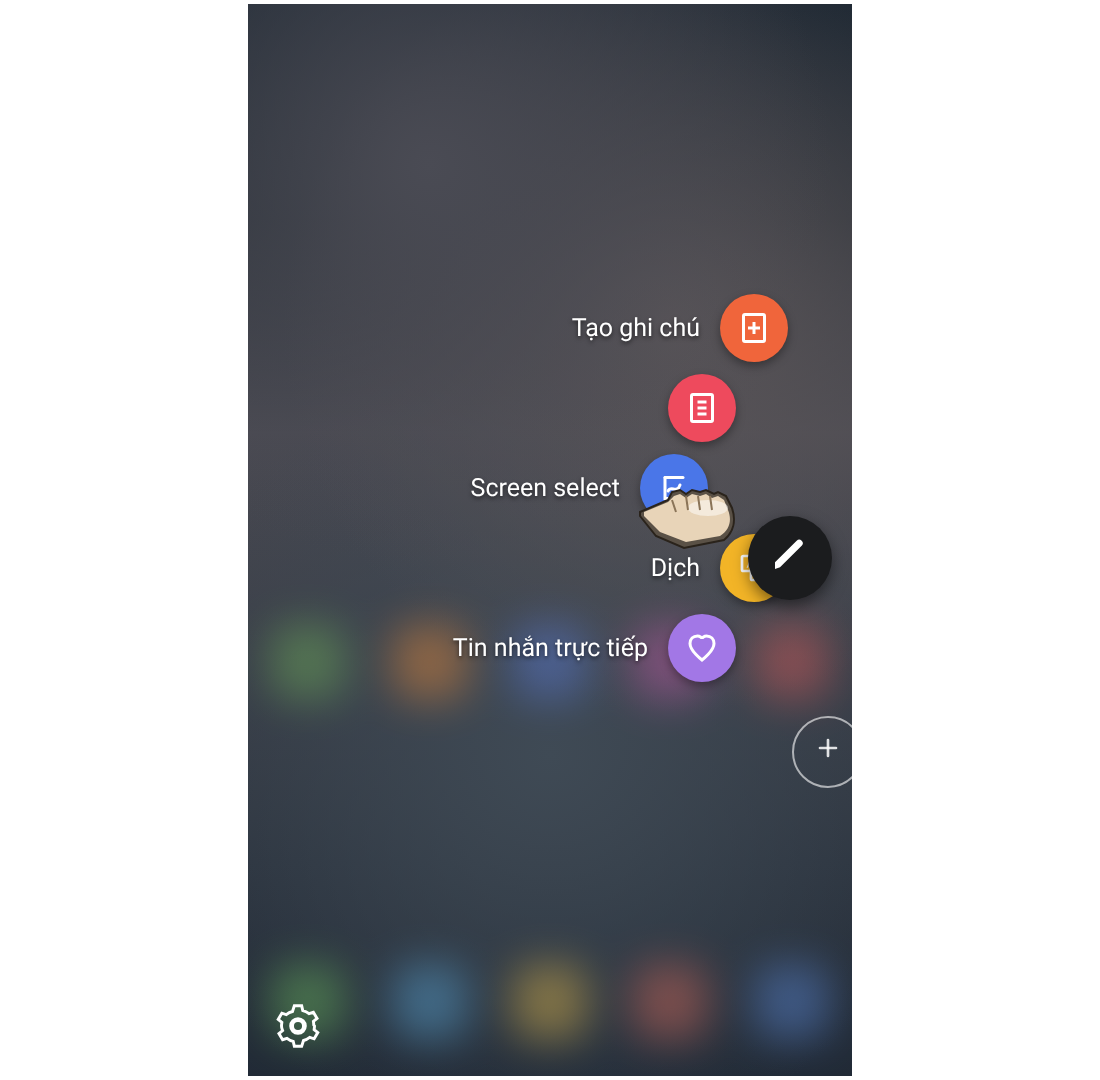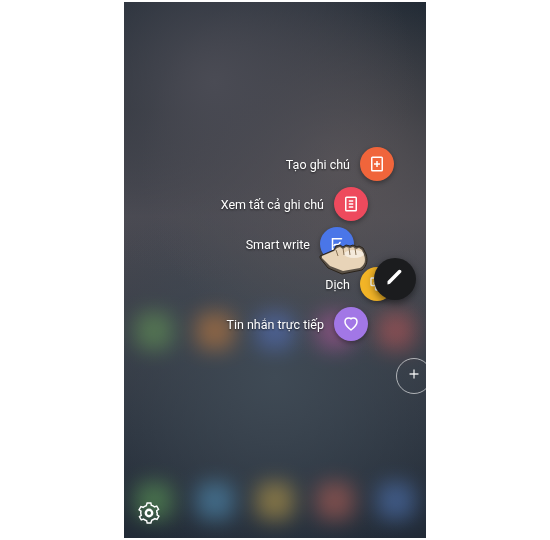--- a/index.html
+++ b/index.html
@@ -147,34 +147,33 @@
       <span class="circle" style="background:#f0653b">
         <svg width="18" height="18" viewBox="0 0 24 24" fill="none" stroke="#fff" stroke-width="2">
           <rect x="5" y="3" width="14" height="18" rx="1"></rect>
           <line x1="12" y1="8" x2="12" y2="16"></line>
           <line x1="8" y1="12" x2="16" y2="12"></line>
         </svg>
       </span>
     </div>
 
     <div class="menu-item i1">
-      <span class="label">Xem tất cả ghi chú</span>
       <span class="circle" style="background:#ee4a5d">
         <svg width="18" height="18" viewBox="0 0 24 24" fill="none" stroke="#fff" stroke-width="2">
           <rect x="5" y="3" width="14" height="18" rx="1"></rect>
           <line x1="9" y1="8" x2="15" y2="8"></line>
           <line x1="9" y1="12" x2="15" y2="12"></line>
           <line x1="9" y1="16" x2="15" y2="16"></line>
         </svg>
       </span>
     </div>
 
 
     <div class="menu-item i3">
-      <span class="label">Smart write</span>
+      <span class="label">Screen select</span>
       <span class="circle" style="background:#4a76e8">
         <svg width="18" height="18" viewBox="0 0 24 24" fill="none" stroke="#fff" stroke-width="2" stroke-linecap="round">
           <path d="M6 5 L6 19 L18 19"></path>
           <path d="M6 5 L18 5"></path>
           <path d="M8 14 C10 10, 14 16, 16 10"></path>
         </svg>
       </span>
     </div>
 
     <div class="menu-item i5">

